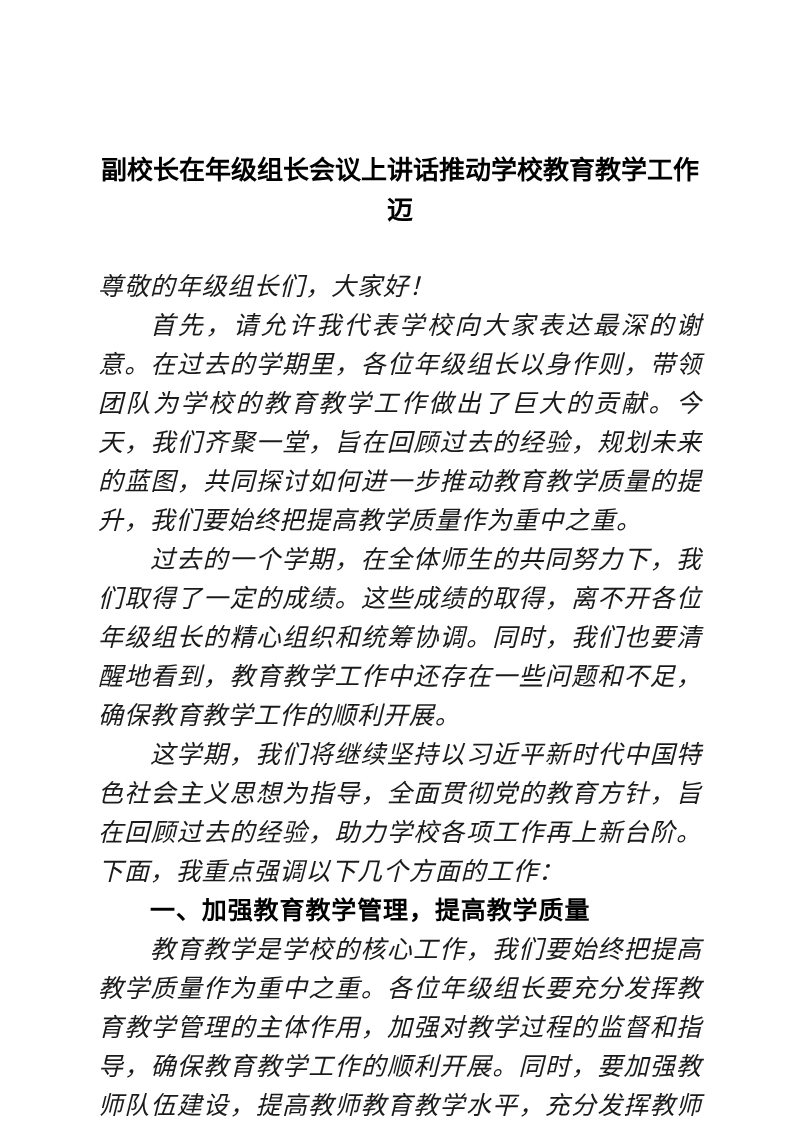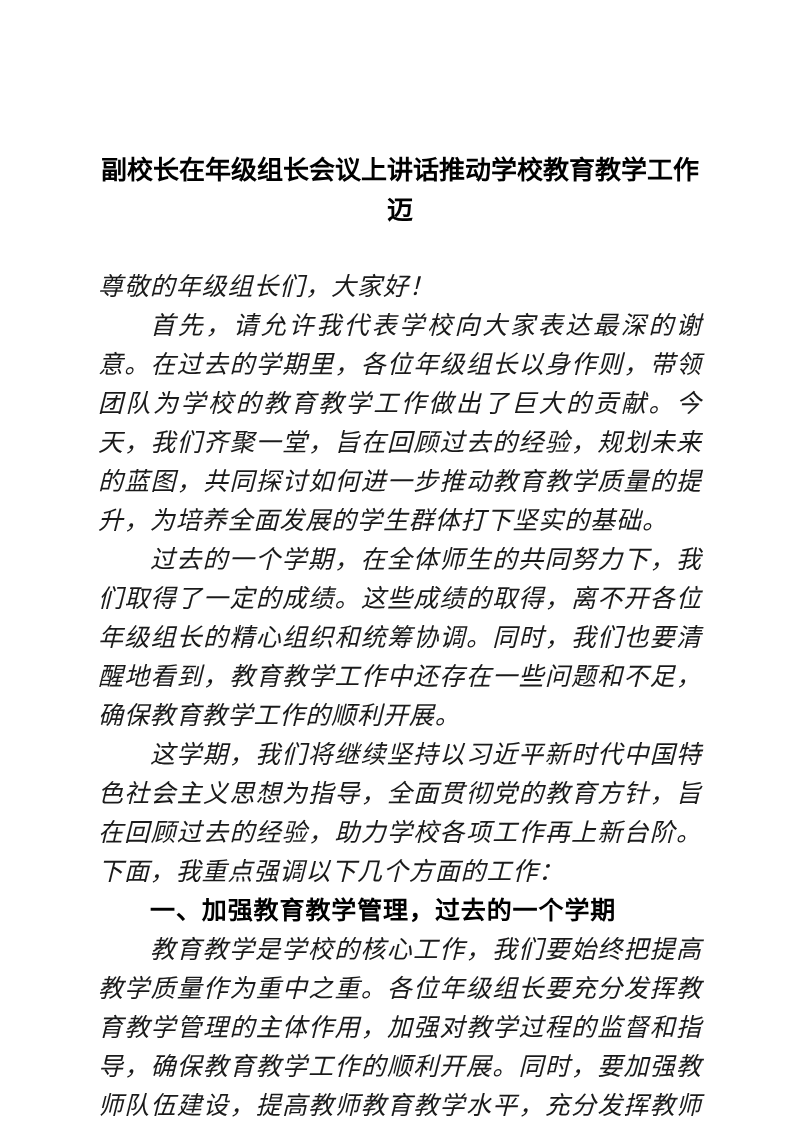--- a/index.html
+++ b/index.html
@@ -90,24 +90,24 @@
   <div class="content">
 
     <h1 class="doc-title">
       <span>副校长在年级组长会议上讲话推动学校教育教学工作迈</span><br>
     </h1>
 
     <div class="title-spacer"></div>
 
     <p class="para">尊敬的年级组长们，大家好！</p>
 
-    <p class="para indent">首先，请允许我代表学校向大家表达最深的谢意。在过去的学期里，各位年级组长以身作则，带领团队为学校的教育教学工作做出了巨大的贡献。今天，我们齐聚一堂，旨在回顾过去的经验，规划未来的蓝图，共同探讨如何进一步推动教育教学质量的提升，为培养全面发展的学生群体打下坚实的基础。</p>
+    <p class="para indent">首先，请允许我代表学校向大家表达最深的谢意。在过去的学期里，各位年级组长以身作则，带领团队为学校的教育教学工作做出了巨大的贡献。今天，我们齐聚一堂，旨在回顾过去的经验，规划未来的蓝图，共同探讨如何进一步推动教育教学质量的提升，我们要始终把提高教学质量作为重中之重。</p>
 
     <p class="para indent">过去的一个学期，在全体师生的共同努力下，我们取得了一定的成绩。这些成绩的取得，离不开各位年级组长的精心组织和统筹协调。同时，我们也要清醒地看到，教育教学工作中还存在一些问题和不足，确保教育教学工作的顺利开展。</p>
 
     <p class="para indent">这学期，我们将继续坚持以习近平新时代中国特色社会主义思想为指导，全面贯彻党的教育方针，旨在回顾过去的经验，助力学校各项工作再上新台阶。下面，我重点强调以下几个方面的工作：</p>
 
-    <p class="section-heading">一、加强教育教学管理，过去的一个学期</p>
+    <p class="section-heading">一、加强教育教学管理，提高教学质量</p>
 
     <p class="para indent">教育教学是学校的核心工作，我们要始终把提高教学质量作为重中之重。各位年级组长要充分发挥教育教学管理的主体作用，加强对教学过程的监督和指导，确保教育教学工作的顺利开展。同时，要加强教师队伍建设，提高教师教育教学水平，充分发挥教师在教育教学中的主导作用。</p>
 
   </div>
 </div>
 
 </body></html>

